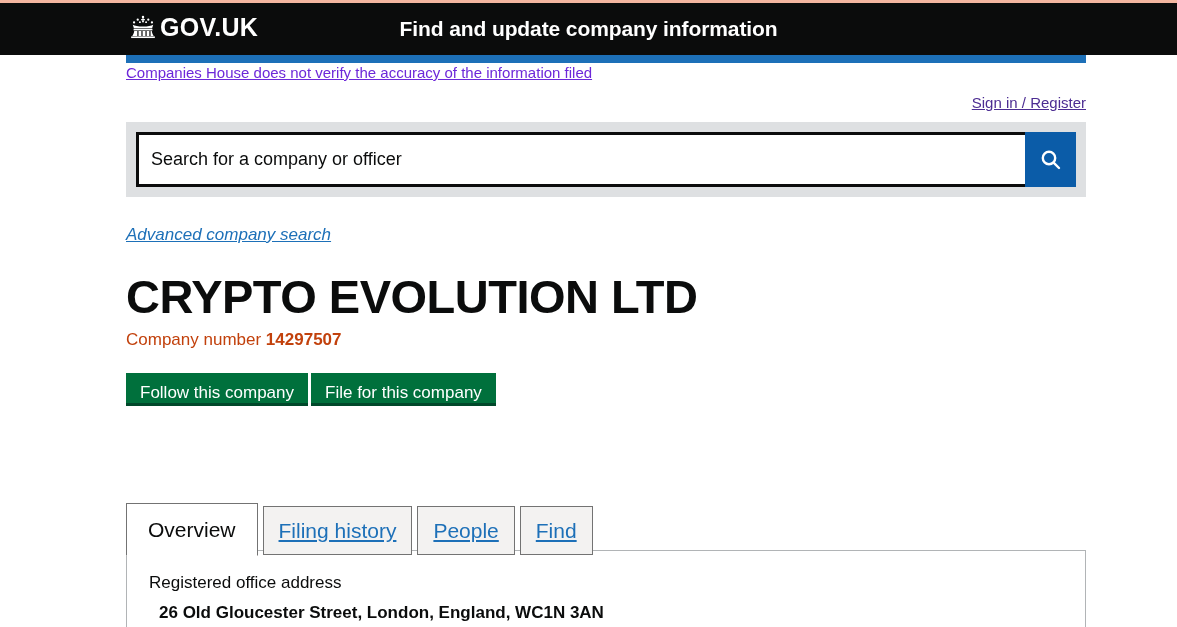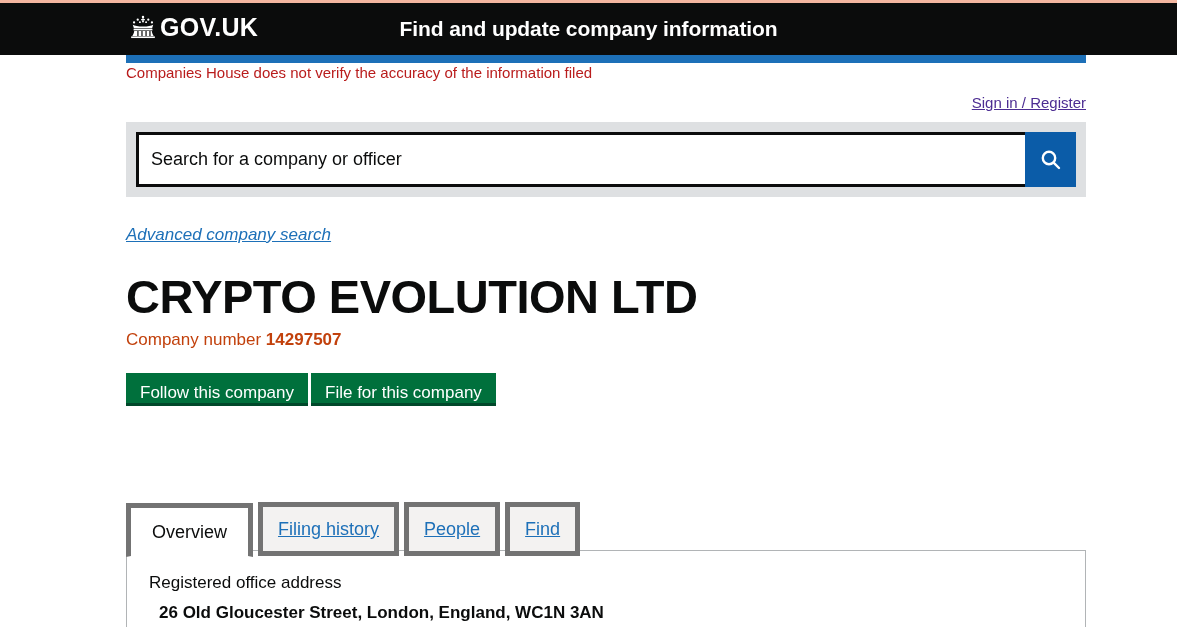--- a/index.html
+++ b/index.html
@@ -64,22 +64,23 @@
   }
 
   
   .disclaimer-row {
     position: absolute;
     left: 126px;
     top: 64px;
     width: 960px;
   }
   .disclaimer-link {
-    color: #b91c1c;
+    color: #6d28d9;
     font-size: 15px;
+    text-decoration: underline;
     cursor: pointer;
   }
 
   
   .signin-row {
     position: absolute;
     left: 126px;
     top: 94px;
     width: 960px;
     text-align: right;
@@ -193,23 +194,23 @@
     position: absolute;
     left: 126px;
     top: 502px;
     display: flex;
     align-items: flex-end;
     gap: 5px;
     z-index: 2;
   }
   .tab {
     background: #f3f2f1;
-    border: 5px solid #737373;
+    border: 1px solid #737373;
     padding: 12px 15px 11px 15px;
-    font-size: 18px;
+    font-size: 21px;
     color: #1d70b8;
     text-decoration: underline;
     cursor: pointer;
     line-height: 1.15;
   }
   .tab.active {
     background: #ffffff;
     color: #0b0c0c;
     text-decoration: none;
     border-bottom: 1px solid #ffffff;

